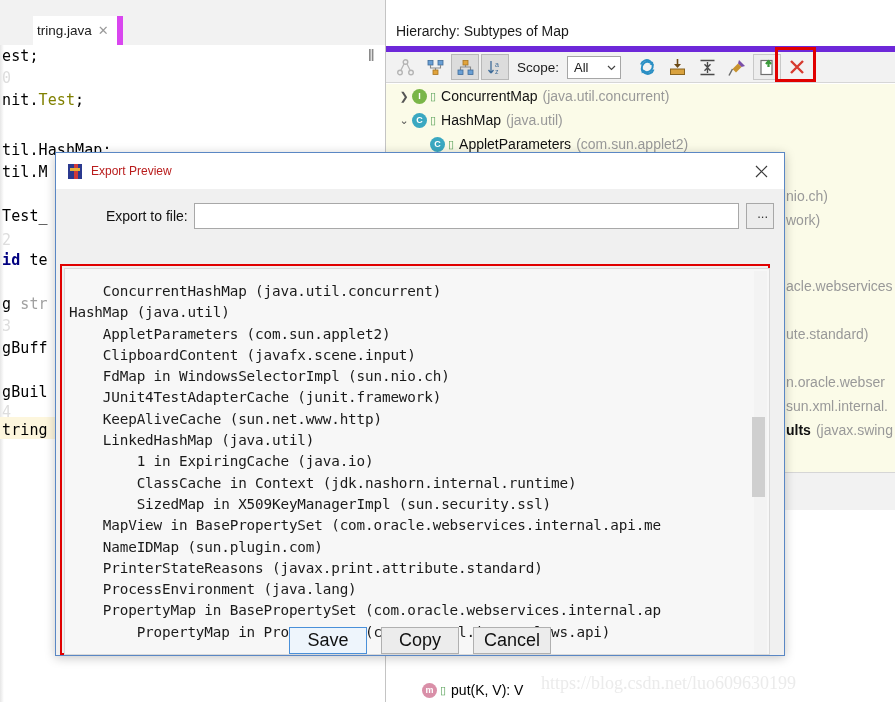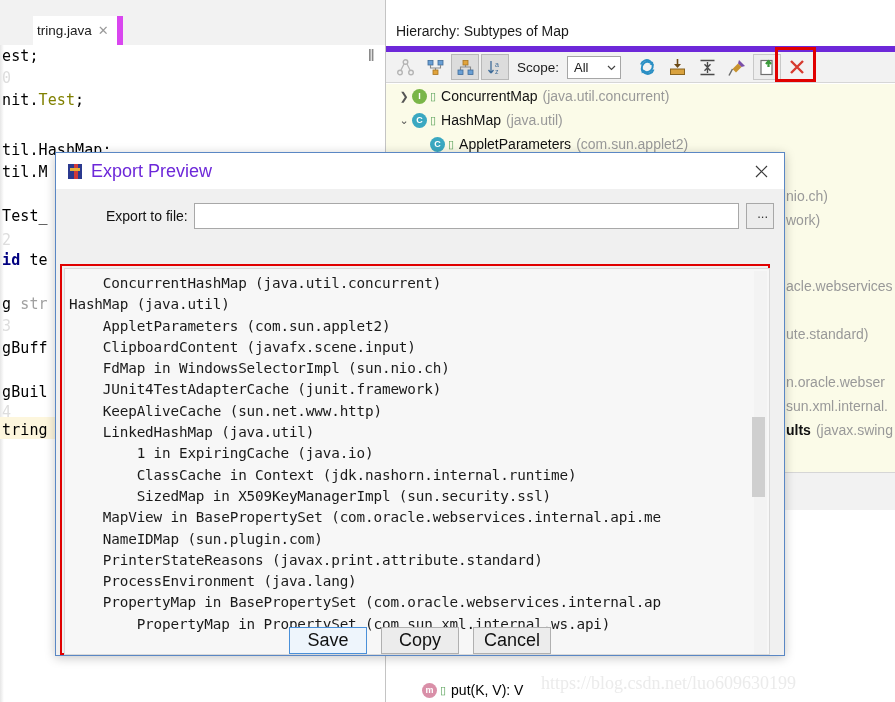--- a/index.html
+++ b/index.html
@@ -64,36 +64,36 @@
       display:flex;align-items:center;gap:2px;padding-left:8px;box-sizing:border-box;}
   #hier-members{position:absolute;left:0;top:510px;width:510px;height:192px;background:#ffffff;}
   #member-row{position:absolute;left:0;top:168px;height:24px;display:flex;align-items:center;font-size:14px;padding-left:36px;box-sizing:border-box;}
   #watermark{position:absolute;left:155px;top:673px;font-size:18px;color:#ebebeb;font-family:"Liberation Serif",serif;white-space:nowrap;}
 
   
   #dialog{position:absolute;left:55px;top:152px;width:730px;height:504px;background:#f0f0f0;
       border:1px solid #5a87c4;box-shadow:0 2px 10px rgba(0,0,0,0.22);box-sizing:border-box;}
   #dlg-titlebar{position:absolute;left:0;top:0;width:728px;height:36px;background:#ffffff;display:flex;align-items:center;}
   #dlg-icon{width:14px;height:15px;margin-left:12px;margin-right:9px;position:relative;flex:0 0 auto;}
-  #dlg-title{font-size:18px;color:#6d28d9;}
+  #dlg-title{font-size:12px;color:#b91c1c;}
   #dlg-close{position:absolute;right:14px;top:9px;width:18px;height:18px;display:flex;align-items:center;justify-content:center;
       font-size:15px;color:#3a3a3a;}
   #dlg-body{position:absolute;left:0;top:36px;width:728px;height:466px;background:#f0f0f0;}
 
   #row-export{position:absolute;left:10px;top:13px;width:708px;height:28px;display:flex;align-items:center;}
   #export-label{font-size:14px;color:#111111;margin-right:6px;white-space:nowrap;margin-left:40px;}
   #export-input{flex:1;height:26px;background:#ffffff;border:1px solid #a8a8a8;box-sizing:border-box;font-size:13px;
       font-family:"Liberation Sans",sans-serif;padding:0 4px;color:#111;outline:none;}
   #browse-btn{width:28px;height:26px;margin-left:7px;background:#ececec;border:1px solid #a8a8a8;box-sizing:border-box;
       display:flex;align-items:center;justify-content:flex-end;padding-bottom:5px;padding-right:5px;font-size:13px;color:#333;}
 
   #preview-wrap{position:absolute;left:4px;top:75px;width:710px;height:391px;border:2px solid #e00000;box-sizing:border-box;}
   #preview-area{position:absolute;left:2px;top:2px;width:706px;height:387px;background:#f7f7f7;overflow:hidden;
       border:1px solid #d9d9d9;box-sizing:border-box;}
-  #preview-inner{position:absolute;left:0;top:0;padding:4px 0 16px 4px;}
+  #preview-inner{position:absolute;left:0;top:8px;padding:4px 0 16px 4px;}
   .pv{font-family:"DejaVu Sans Mono","Liberation Mono",monospace;font-size:14.3px;line-height:21.3px;color:#1a1a1a;
       white-space:pre;letter-spacing:-0.15px;}
   #preview-scroll{position:absolute;right:2px;top:2px;width:13px;height:385px;background:#f3f3f3;}
   #preview-thumb{position:absolute;right:2px;top:146px;width:13px;height:80px;background:#cfcfcf;}
 
   #dlg-buttons{position:absolute;left:0;top:436px;width:728px;height:30px;display:flex;align-items:center;
       justify-content:center;gap:14px;}
   .dbtn{width:78px;height:27px;border:1px solid #b0b0b0;background:#ececec;font-size:18px;color:#111111;
       display:flex;align-items:center;justify-content:center;box-sizing:border-box;font-family:"Liberation Sans",sans-serif;}
   .dbtn.default{border:1px solid #4a90d9;background:#eef5fc;}

